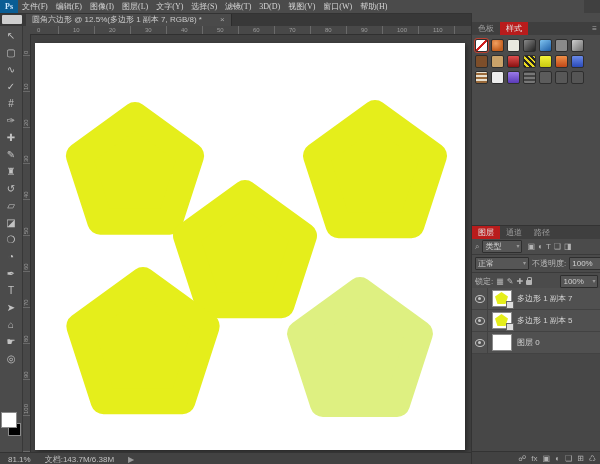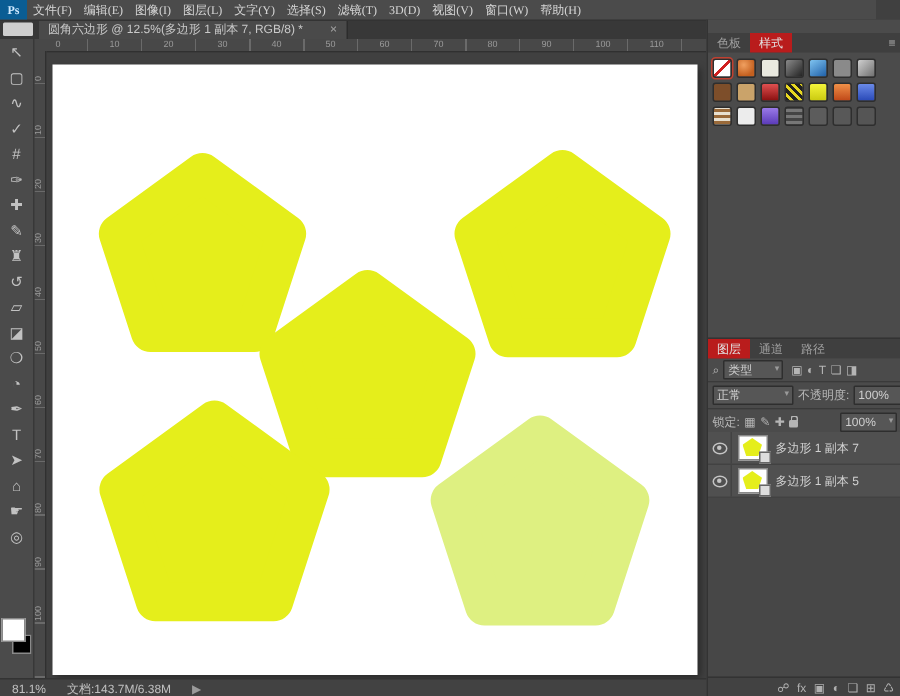--- a/index.html
+++ b/index.html
@@ -274,20 +274,27 @@
       <div class="lrow">
         <span class="eyec">
             <span class="eye-i"></span>
           </span>
         <span class="thumb">
             <span class="pent"></span>
             <span class="badge"></span>
           </span>
         <span class="lname">多边形 1 副本 5</span>
       </div>
+      <div class="lrow white-thumb">
+        <span class="eyec">
+            <span class="eye-i"></span>
+          </span>
+        <span class="thumb"></span>
+        <span class="lname">图层 0</span>
+      </div>
     </div>
 
     <div class="panel-footer" id="layer-footer">
         <span class="f-icon">☍</span>
         <span class="f-icon">fx</span>
         <span class="f-icon">▣</span>
         <span class="f-icon">◐</span>
         <span class="f-icon">❏</span>
         <span class="f-icon">⊞</span>
         <span class="f-icon">♺</span>

